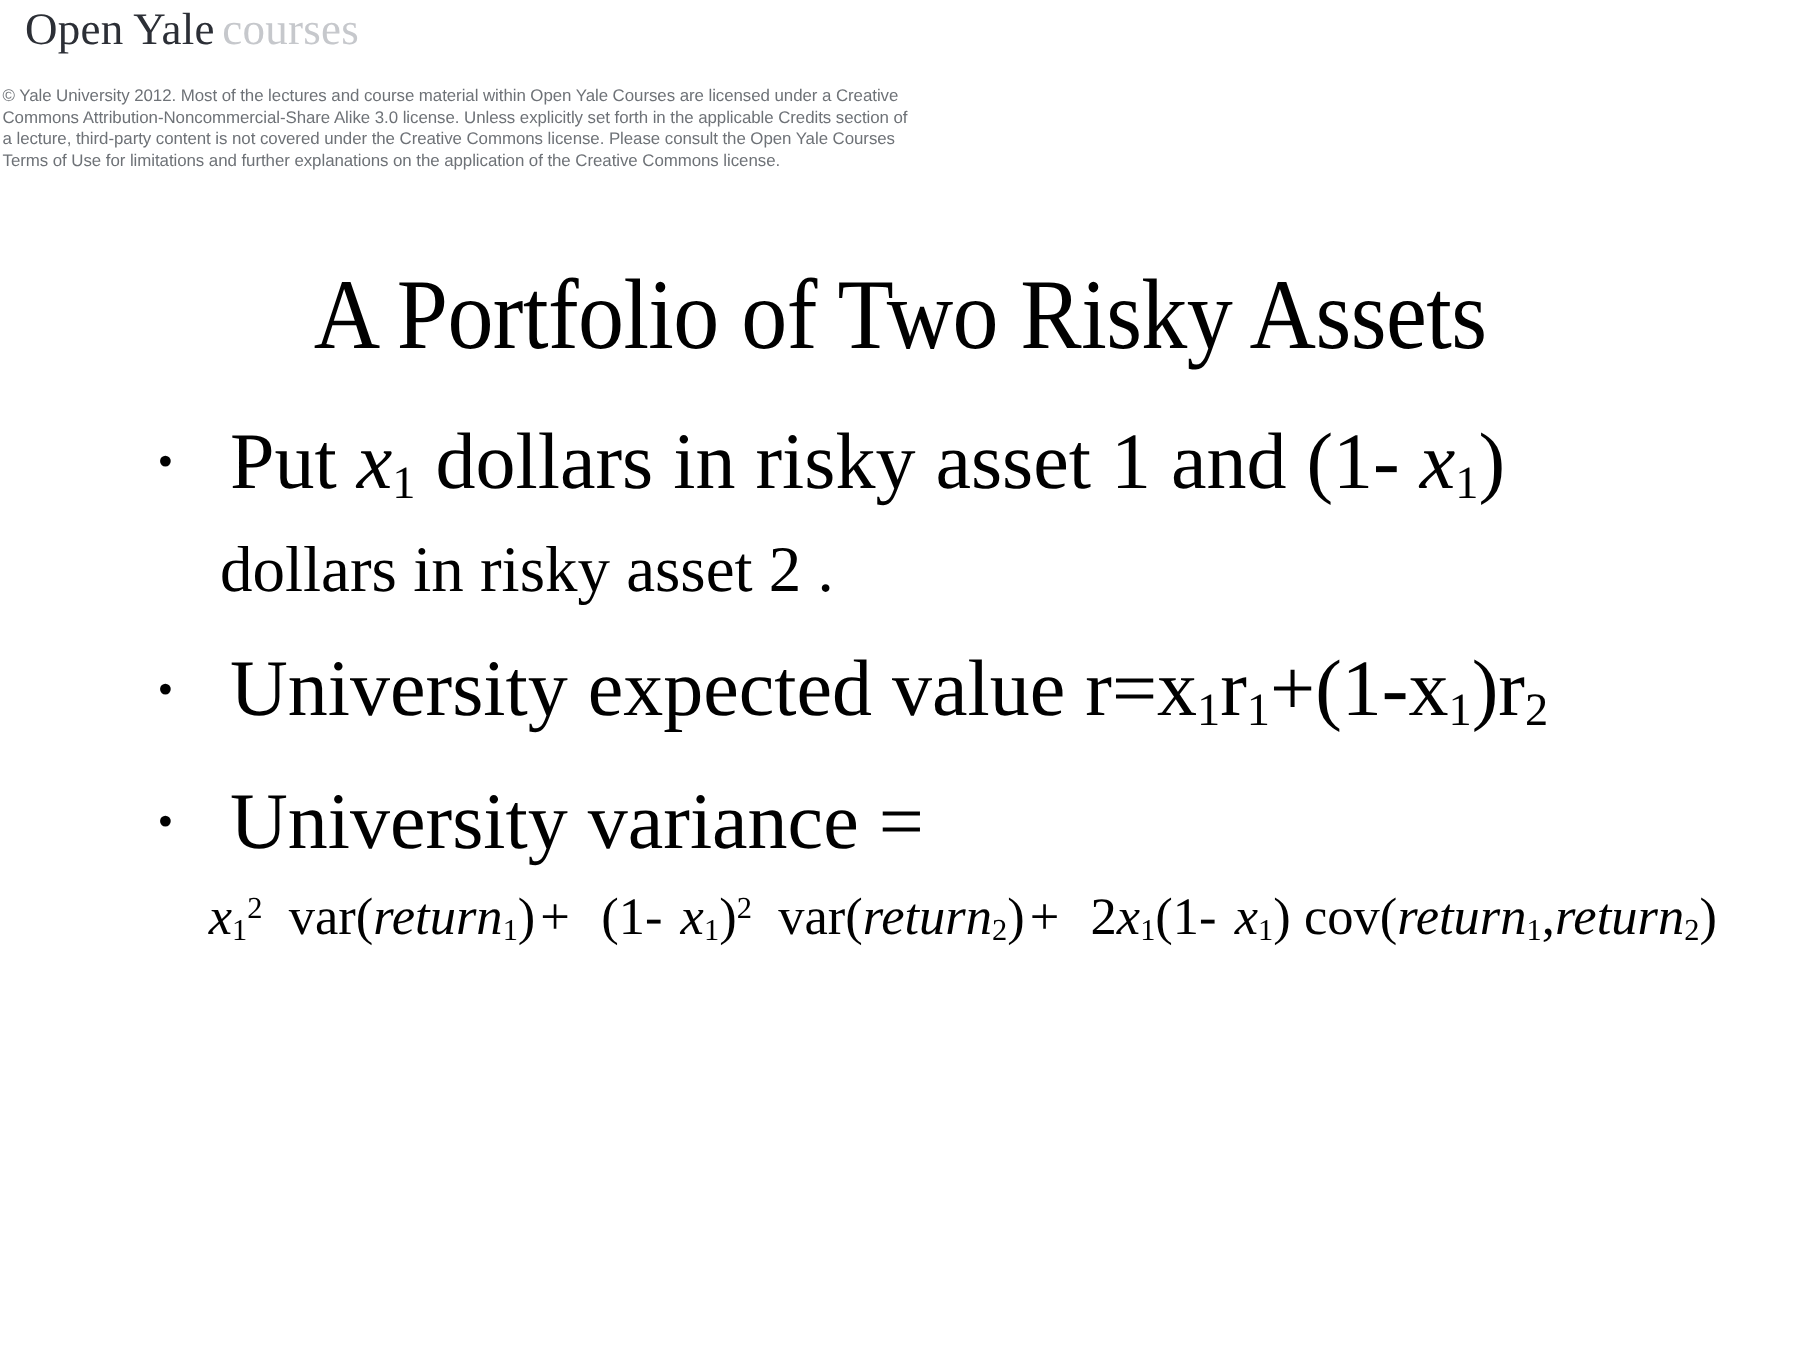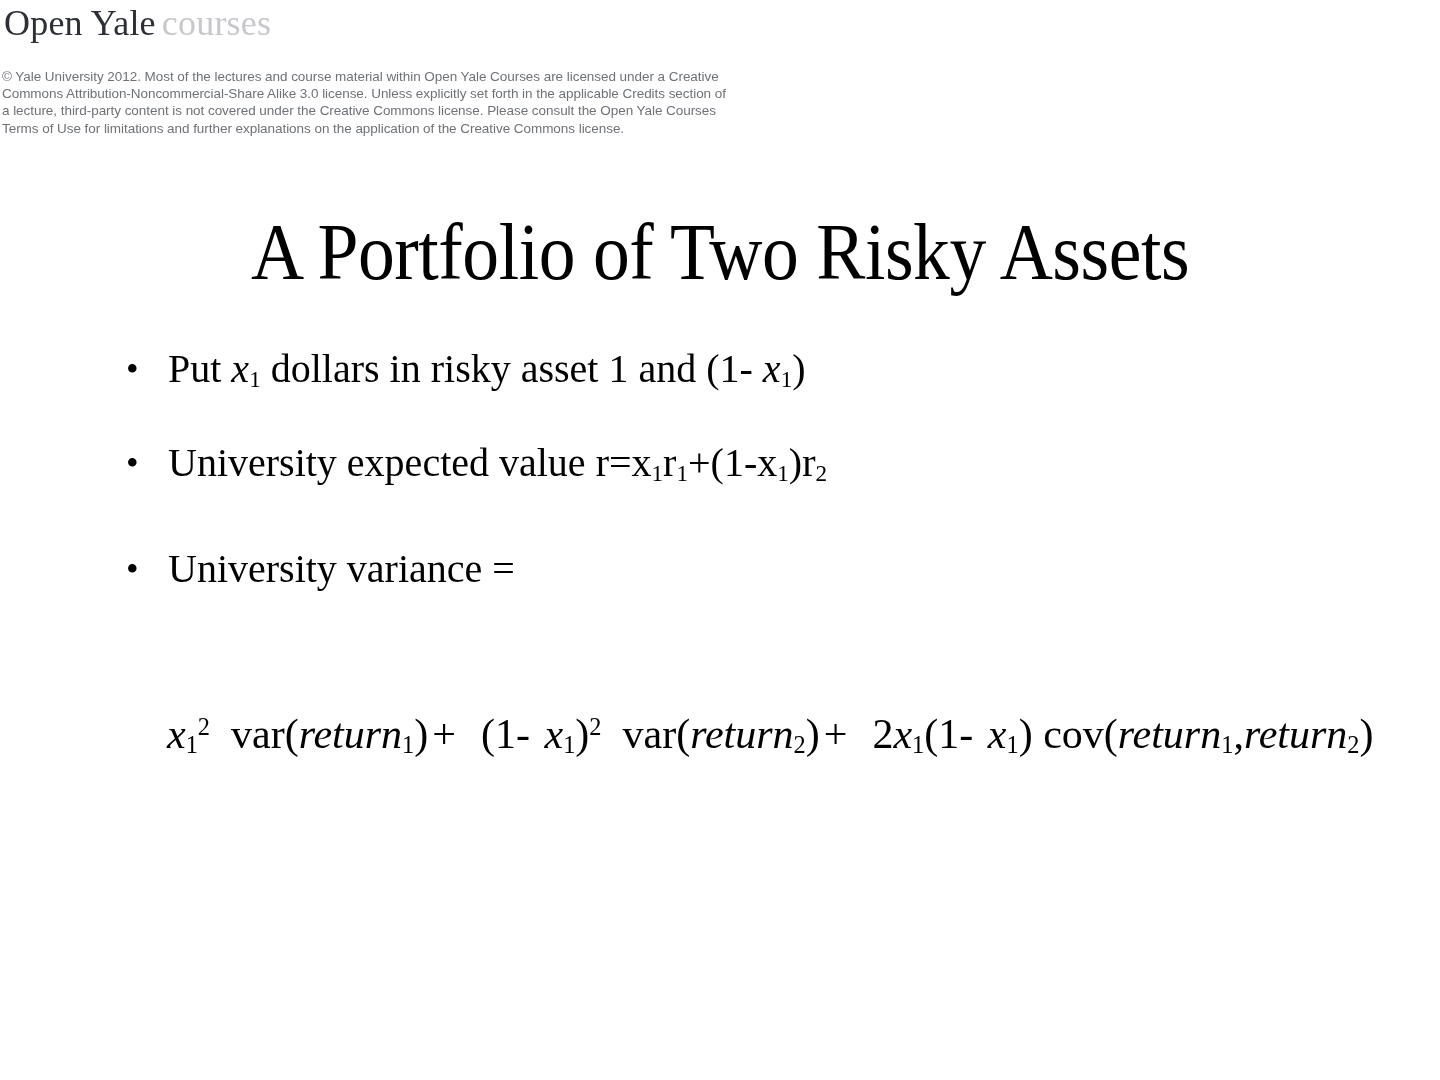--- a/index.html
+++ b/index.html
@@ -21,21 +21,21 @@
   .oyc-header {
     position: absolute;
     left: 0;
     top: 0;
     width: 760px;
   }
   .oyc-logo {
     font-family: "Liberation Serif", serif;
     font-size: 36px;
     line-height: 42px;
-    padding: 2px 0 0 4px;
+    padding: 2px 0 0 20px;
     letter-spacing: 0.2px;
     white-space: nowrap;
   }
   .oyc-logo .logo-open-yale {
     color: #2c2f36;
   }
   .oyc-logo .logo-courses {
     color: #c6c8cc;
     padding-left: 6px;
   }
@@ -85,23 +85,24 @@
     width: 50px;
     flex: 0 0 50px;
     font-size: 36px;
     line-height: 88px;
     text-align: left;
     padding-left: 8px;
     box-sizing: border-box;
   }
   .bullet-text {
     flex: 1 1 auto;
-    font-size: 40px;
+    font-size: 64px;
     line-height: 88px;
     white-space: nowrap;
+    margin-left: 16px;
   }
   .bullet-cont {
     padding-left: 58px;
     font-size: 52px;
     line-height: 88px;
     white-space: nowrap;
   }
   .b1 { margin-bottom: 0px; }
   .b2 { margin-top: 6px; }
   .b3 { margin-top: 18px; }
@@ -151,20 +152,21 @@
 <div class="oyc-license">© Yale University 2012. Most of the lectures and course material within Open Yale Courses are licensed under a Creative Commons Attribution-Noncommercial-Share Alike 3.0 license. Unless explicitly set forth in the applicable Credits section of a lecture, third-party content is not covered under the Creative Commons license. Please consult the Open Yale Courses Terms of Use for limitations and further explanations on the application of the Creative Commons license.</div>
 
 <h1 class="slide-title">A Portfolio of Two Risky Assets</h1>
 
 <div class="slide-body">
 
   <div class="bullet-row b1">
     <span class="bullet-mark">•</span>
     <span class="bullet-text"><span>Put </span><span class="mvar">x</span><sub class="mup">1</sub><span> dollars in risky asset 1 and (1- </span><span class="mvar">x</span><sub class="mup">1</sub><span>)</span></span>
   </div>
+  <div class="bullet-cont">dollars in risky asset 2 .</div>
 
   <div class="bullet-row b2">
     <span class="bullet-mark">•</span>
     <span class="bullet-text"><span>University expected value  </span><span class="mup">r=x<sub>1</sub>r<sub>1</sub>+(1-x<sub>1</sub>)r<sub>2</sub></span></span>
   </div>
 
   <div class="bullet-row b3">
     <span class="bullet-mark">•</span>
     <span class="bullet-text">University variance =</span>
   </div>

